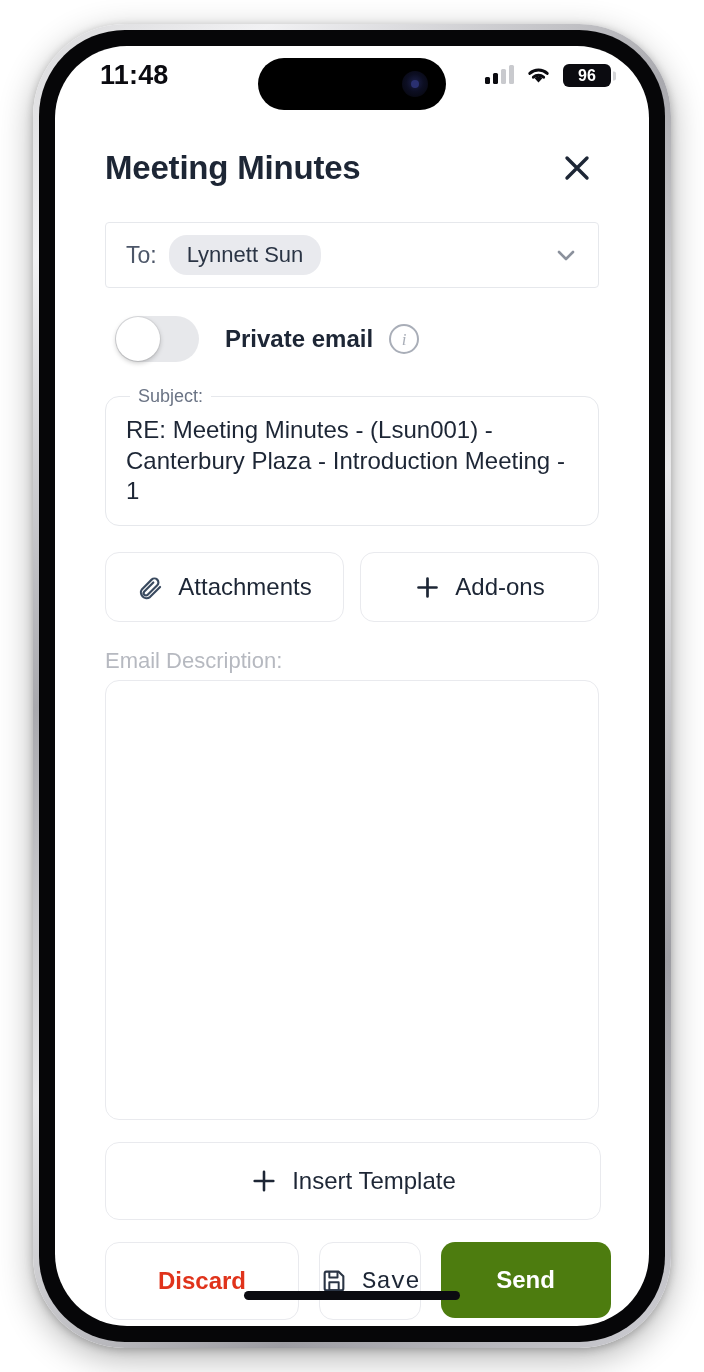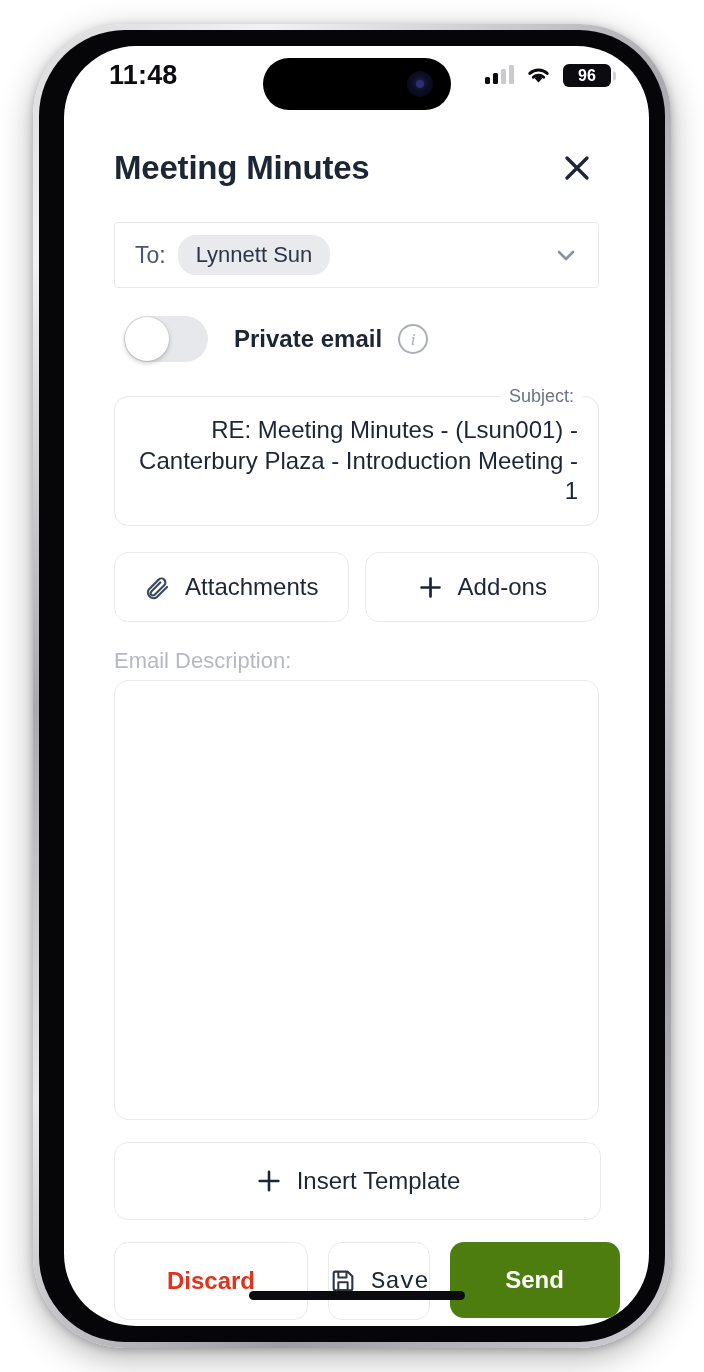--- a/index.html
+++ b/index.html
@@ -38,21 +38,20 @@
   }
   #phone-screen {
     position: absolute;
     left: 16px;
     top: 16px;
     right: 16px;
     bottom: 16px;
     border-radius: 72px;
     background: #ffffff;
     overflow: hidden;
-    margin-left: 9px;
   }
 
   
   .side-btn {
     position: absolute;
     border-radius: 3px;
     background: linear-gradient(90deg,#efeff1 0%, #b4b4ba 30%, #75757c 65%, #c9c9cf 100%);
   }
   #btn-action   { left: 26px; top: 286px; width: 7px; height: 46px; }
   #btn-vol-up   { left: 26px; top: 358px; width: 7px; height: 86px; }
@@ -255,21 +254,20 @@
     line-height: 1;
   }
 
   
   #subject-fieldset {
     margin: 24px 0 0 0;
     padding: 6px 20px 18px 20px;
     border: 1.5px solid #e6e8ec;
     border-radius: 14px;
     min-height: 92px;
-    text-align: right;
   }
   #subject-legend {
     font-size: 18px;
     color: #6b7485;
     padding: 0 8px;
     margin-left: 4px;
   }
   #subject-value {
     font-size: 24px;
     color: #1d2635;

